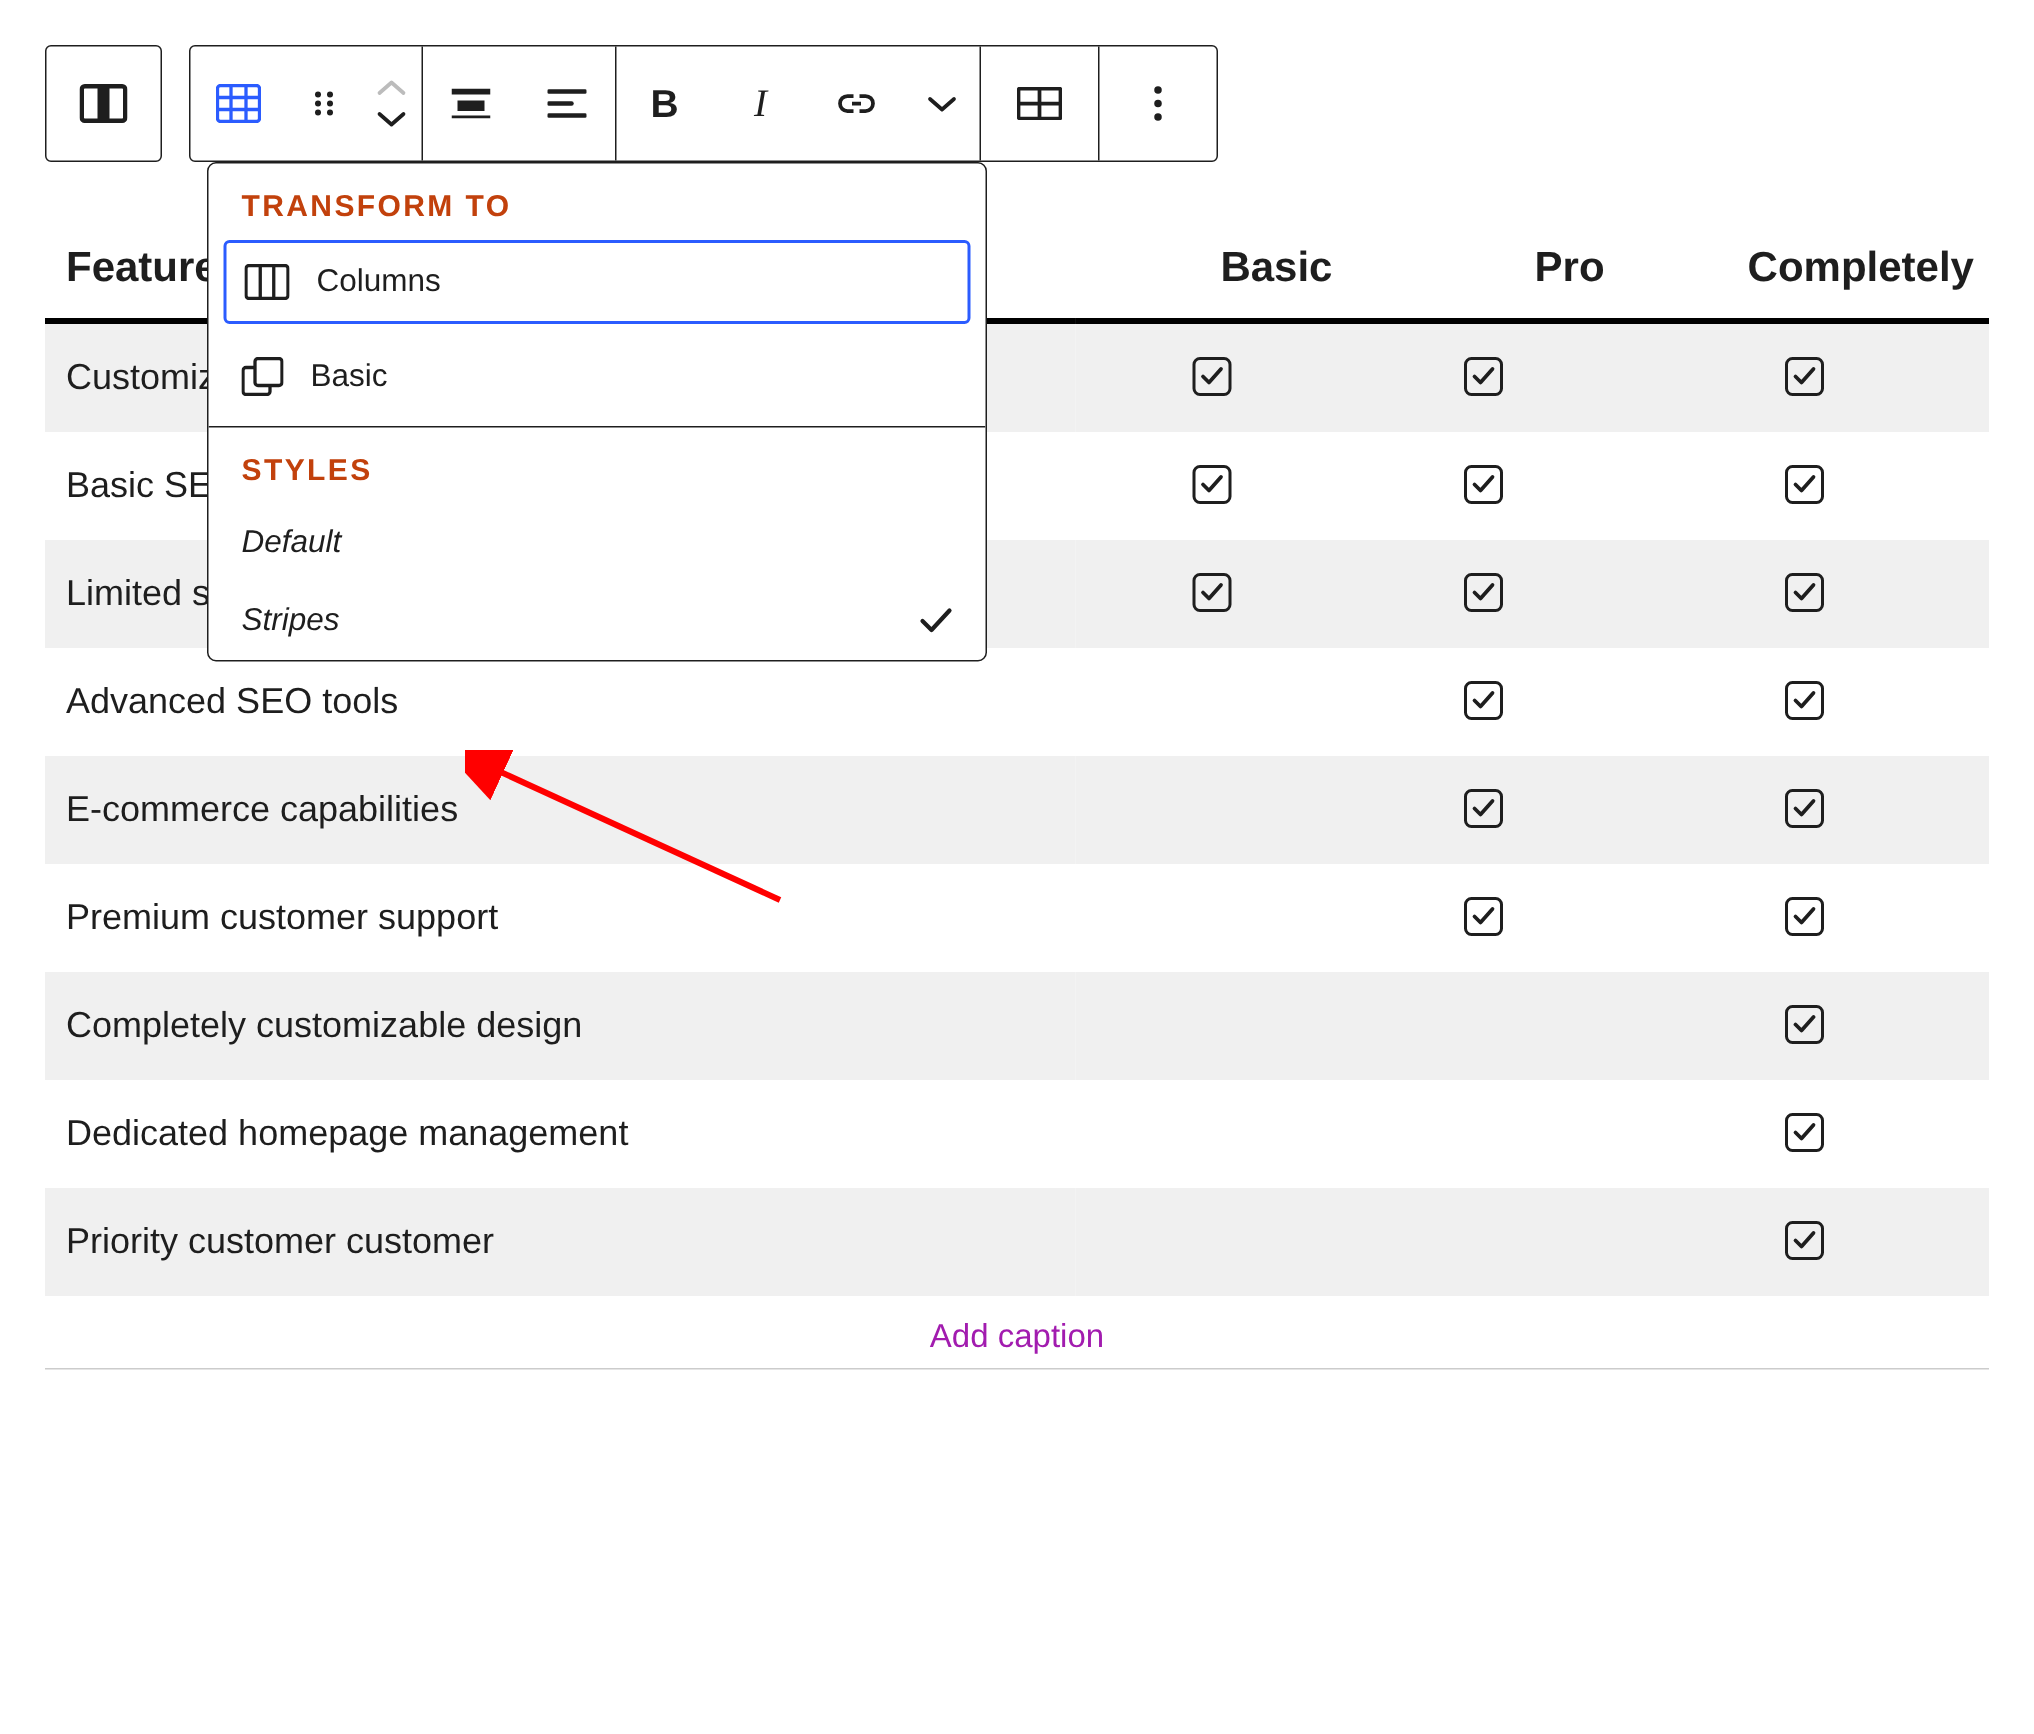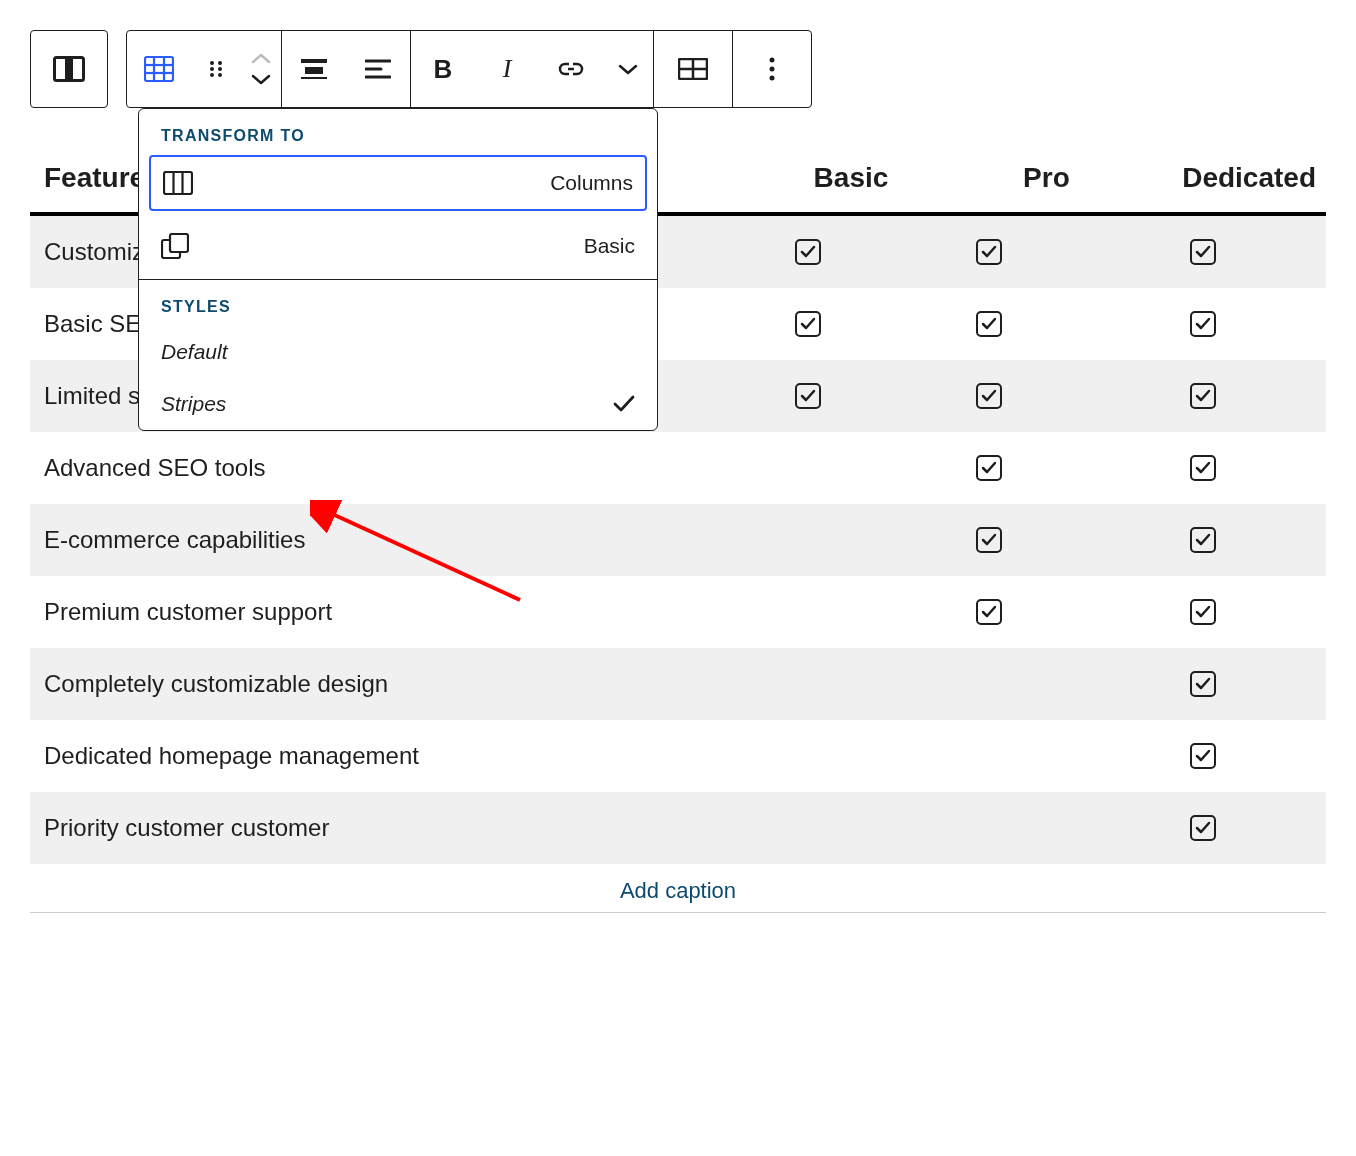--- a/index.html
+++ b/index.html
@@ -87,61 +87,61 @@
     height: 26px;
     border: 2.5px solid #1e1e1e;
     border-radius: 5px;
     align-items: center;
     justify-content: center;
   }
   .check-box svg { width: 16px; height: 16px; }
 
   .caption {
     text-align: center;
-    color: #0c4a6e;
+    color: #a21caf;
     font-size: 22px;
     padding: 14px 0 8px 0;
     border-bottom: 1px solid #ccc;
   }
 
   
   .popover {
     position: absolute;
     top: -36px;
     left: 108px;
     width: 520px;
     background: #fff;
     border: 1.5px solid #1e1e1e;
     border-radius: 6px;
     z-index: 10;
     overflow: hidden;
   }
   .pop-section-header {
-    font-size: 16px;
+    font-size: 20px;
     font-weight: 600;
     letter-spacing: 0.08em;
-    color: #0c4a6e;
+    color: #c2410c;
     text-transform: uppercase;
     padding: 18px 20px 10px 22px;
   }
   .pop-item {
     display: flex;
     align-items: center;
     gap: 18px;
     padding: 16px 22px;
     font-size: 21px;
     cursor: pointer;
   }
   .pop-item.selected {
     border: 2px solid #2b5cff;
     border-radius: 4px;
     margin: 0 10px 6px 10px;
     padding: 14px 12px;
   }
-  .pop-item .label { flex: 1; text-align: right; }
+  .pop-item .label { flex: 1; }
   .pop-divider { border-top: 1.5px solid #1e1e1e; margin-top: 4px; }
   .pop-style-item {
     display: flex;
     align-items: center;
     padding: 14px 22px 14px 22px;
     font-size: 21px;
     cursor: pointer;
   }
   .pop-style-item .label { flex: 1; font-style: italic; }
 
@@ -294,21 +294,21 @@
       <col style="width:53%">
       <col style="width:14%">
       <col style="width:14%">
       <col style="width:19%">
     </colgroup>
     <thead>
       <tr>
         <th>Features</th>
         <th class="center">Basic</th>
         <th class="center">Pro</th>
-        <th class="center">Dedicated</th>
+        <th class="center">Completely</th>
       </tr>
     </thead>
     <tbody id="tbody">
         <tr>
           <td>Customizable homepage</td>
           <td class="center"><span class="check-box">
               <svg viewBox="0 0 16 16" fill="none">
                 <path d="M2 8 L6 12 L14 3" stroke="#1e1e1e" stroke-width="2.5" stroke-linecap="round" stroke-linejoin="round"></path>
               </svg>
             </span></td>

